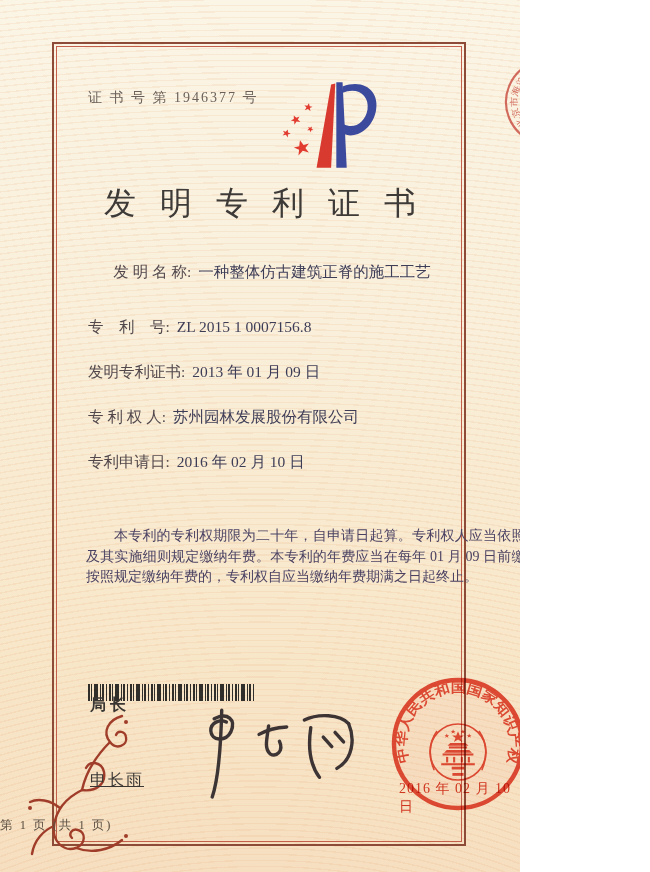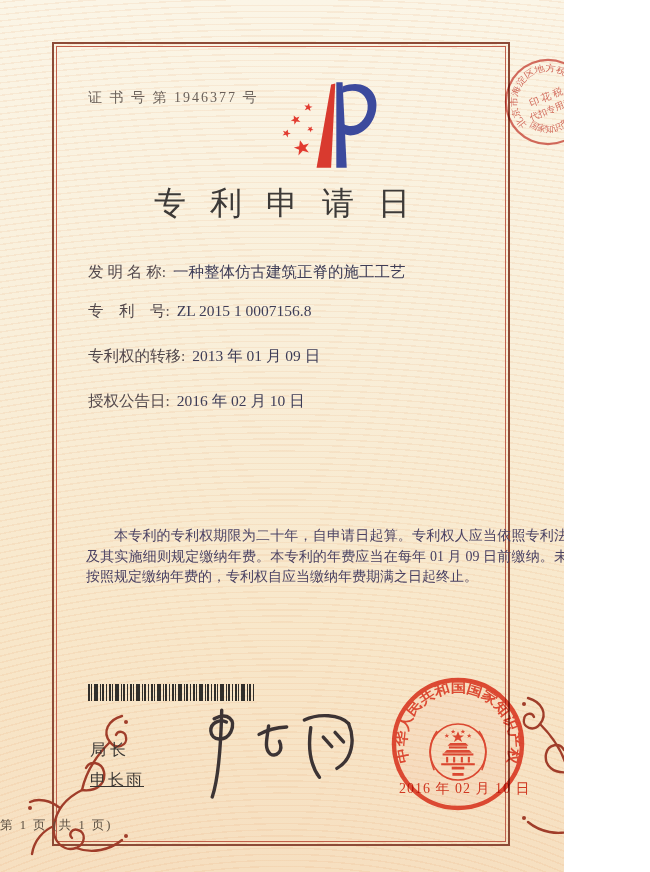--- a/index.html
+++ b/index.html
@@ -1,17 +1,17 @@
 <!DOCTYPE html>
 <html><head>
 <meta charset="utf-8">
 <style>
   html,body{margin:0;padding:0;}
   .page{
-    position:relative; width:564px; height:872px; overflow:hidden;
+    position:relative; width:520px; height:872px; overflow:hidden;
     font-family:"Liberation Serif","DejaVu Serif",serif;
     background:
       repeating-radial-gradient(1400px 950px at 50% 135%,
         rgba(229,156,100,0) 0 7px, rgba(229,156,100,0.13) 7px 9px),
       linear-gradient(180deg,#fbf5e6 0%,#f9efda 38%,#f8e7ca 72%,#f6dfc0 100%);
   }
   .frame-outer{
     position:absolute; left:52px; top:42px; right:54px; bottom:26px;
     border:2px solid #8d4a36;
   }
@@ -24,39 +24,39 @@
   .logo{ position:absolute; left:276px; top:78px; width:104px; height:94px; }
 
   .title{
     position:absolute; left:0; right:0; top:182px; margin:0;
     text-align:center; font-size:32px; font-weight:500; color:#3d3a38;
     letter-spacing:24px; text-indent:24px;
   }
 
   .fields{ position:absolute; left:88px; top:261px; right:64px; }
   .field-row{ font-size:15.5px; line-height:21px; margin-bottom:24px; white-space:nowrap; }
-  .field-row:first-child{ margin-bottom:18px; }
+  .field-row:first-child{ margin-bottom:34px;text-align:center; }
   .f-label{ color:#52484c; }
   .f-value{ color:#3e3d57; margin-left:7px; }
 
   .body-text{
     position:absolute; left:86px; top:526px; width:482px;
     font-size:14px; line-height:20.5px; color:#4b4263; text-align:justify;
   }
   .body-text p{ margin:0; text-indent:2em; }
 
   .barcode{
     position:absolute; left:88px; top:684px; width:168px; height:17px; opacity:.88;
     background:
       repeating-linear-gradient(90deg,#161616 0 1px,transparent 1px 3px),
       repeating-linear-gradient(90deg,#161616 0 2px,transparent 2px 7px);
   }
 
-  .director-label{ position:absolute; left:90px; top:740px; font-size:16px;
-    color:#3a3633; letter-spacing:4px; font-family:"Liberation Sans","DejaVu Sans",sans-serif; }
+  .director-label{ position:absolute; left:90px; top:695px; font-size:16px;
+    color:#3a3633; letter-spacing:4px; font-family:"Liberation Sans","DejaVu Sans",sans-serif;font-weight:bold; }
   .director-name{ position:absolute; left:90px; top:770px; font-size:16px;
     color:#3a3633; letter-spacing:2px; font-family:"Liberation Sans","DejaVu Sans",sans-serif;text-decoration:underline; }
 
   .signature{ position:absolute; left:172px; top:700px; width:190px; height:105px;
     transform:rotate(-3deg); mix-blend-mode:multiply; }
 
   .seal{ position:absolute; left:390px; top:676px; width:136px; height:136px;
     mix-blend-mode:multiply; opacity:.92; }
   .seal-date{
     position:absolute; left:399px; top:780px; font-size:14px; color:#d8402c;
@@ -146,34 +146,37 @@
         <textPath href="#taxTop" textLength="112" lengthAdjust="spacingAndGlyphs">北京市海淀区地方税务局</textPath>
       </text>
       <text font-size="8.8">
         <textPath href="#taxBottom" textLength="60" lengthAdjust="spacingAndGlyphs">国家知识产权局</textPath>
       </text>
       <text x="0" y="-2" text-anchor="middle" font-size="10">印 花 税</text>
       <text x="0" y="11" text-anchor="middle" font-size="9">代扣专用章</text>
     </g>
   </svg>
 
-  <h1 class="title">专利申请日</h1>
+  <h1 class="title">发明专利证书</h1>
 
   <div class="fields">
     <div class="field-row">
       <span class="f-label">发 明 名 称:</span><span class="f-value">一种整体仿古建筑正脊的施工工艺</span>
     </div>
     <div class="field-row">
       <span class="f-label">专　利　号:</span><span class="f-value">ZL 2015 1 0007156.8</span>
     </div>
     <div class="field-row">
-      <span class="f-label">专利权的转移:</span><span class="f-value">2013 年 01 月 09 日</span>
-    </div>
-    <div class="field-row">
-      <span class="f-label">授权公告日:</span><span class="f-value">2016 年 02 月 10 日</span>
+      <span class="f-label">发明专利证书:</span><span class="f-value">2013 年 01 月 09 日</span>
+    </div>
+    <div class="field-row">
+      <span class="f-label">专 利 权 人:</span><span class="f-value">苏州园林发展股份有限公司</span>
+    </div>
+    <div class="field-row">
+      <span class="f-label">专利申请日:</span><span class="f-value">2016 年 02 月 10 日</span>
     </div>
   </div>
 
   <div class="body-text">
     <p>本专利的专利权期限为二十年，自申请日起算。专利权人应当依照专利法及其实施细则规定缴纳年费。本专利的年费应当在每年 01 月 09 日前缴纳。未按照规定缴纳年费的，专利权自应当缴纳年费期满之日起终止。</p>
   </div>
 
   <div class="barcode"></div>
 
   <div class="director-label">局长</div>

